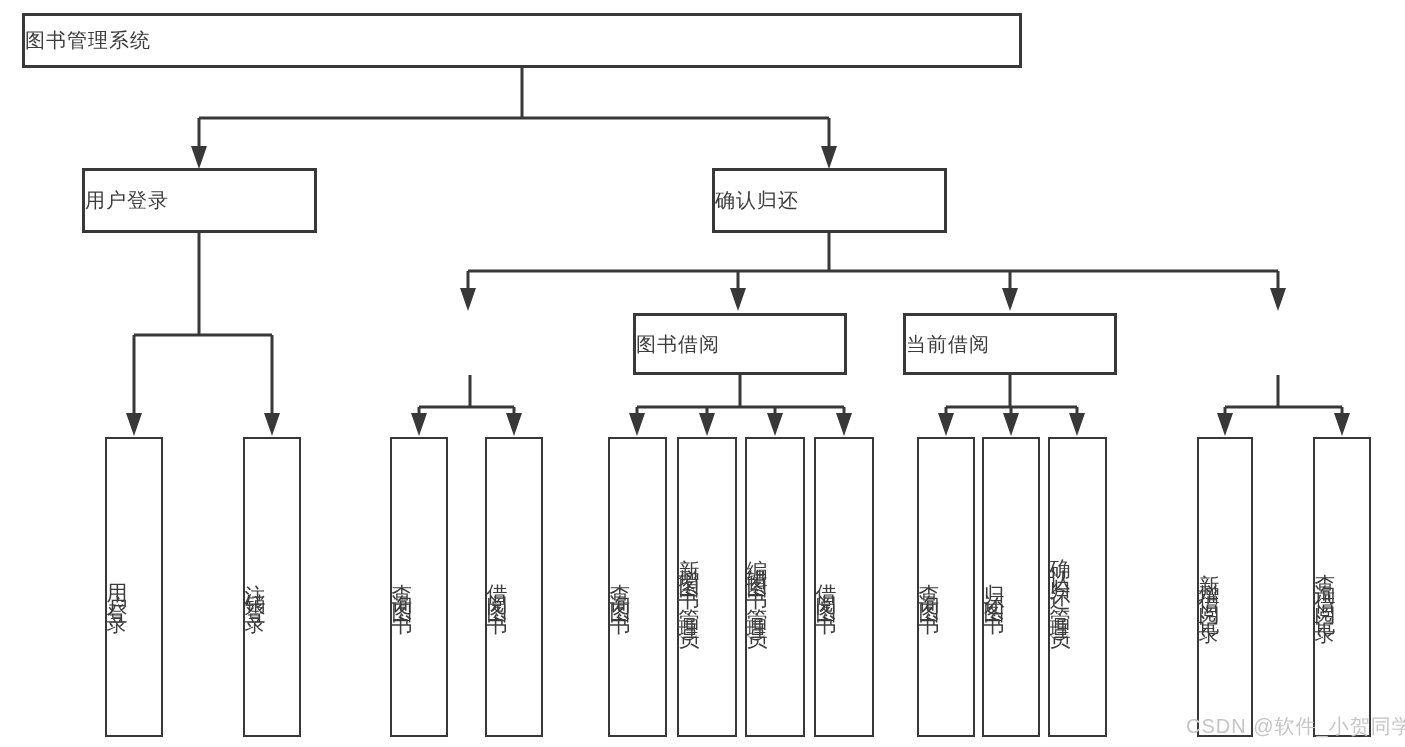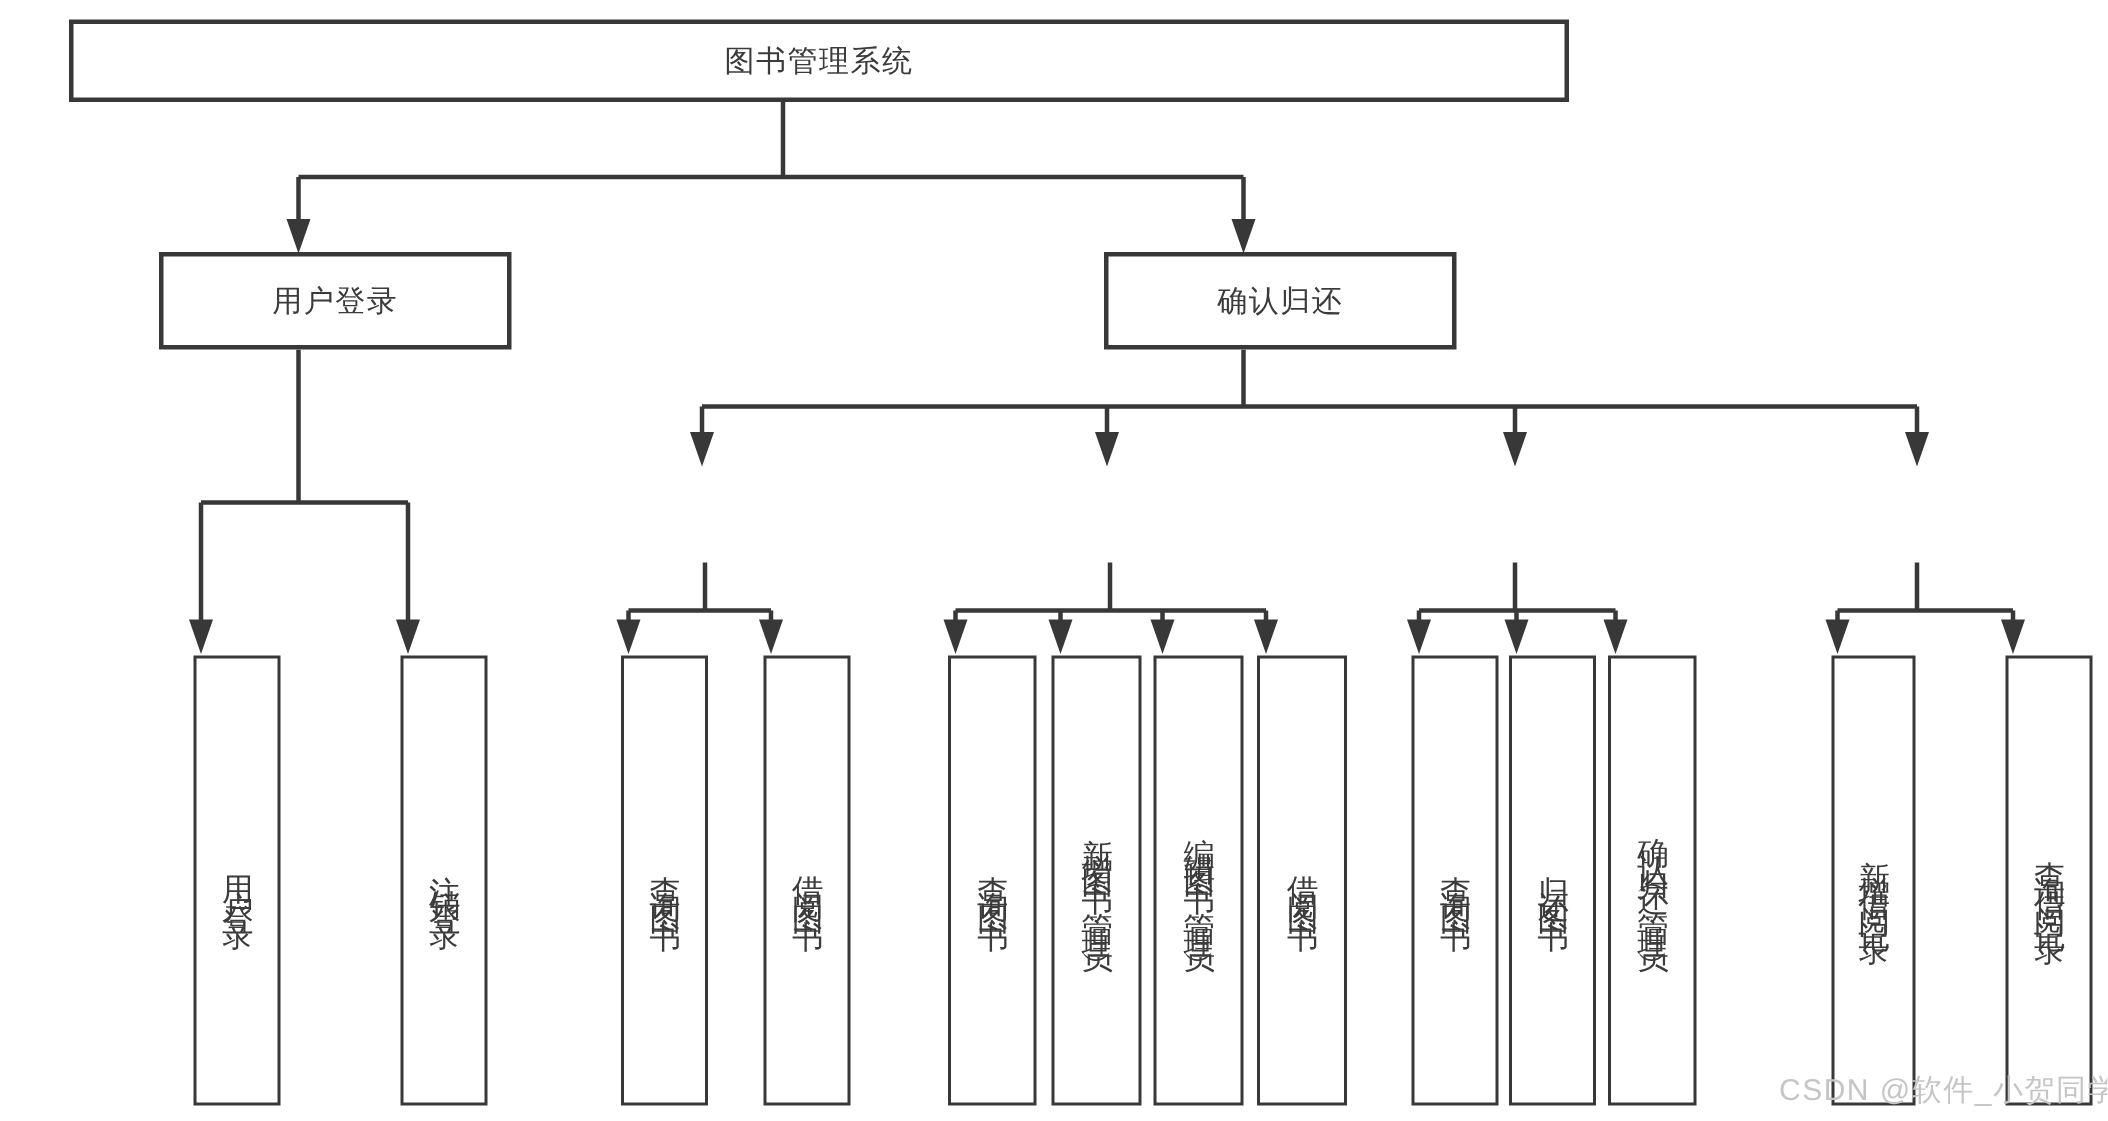--- a/index.html
+++ b/index.html
@@ -17,22 +17,21 @@
     position: absolute;
     left: 0; top: 0;
     width: 1405px; height: 747px;
   }
   .box {
     position: absolute;
     background: #ffffff;
     border: 3px solid #383838;
     display: flex;
     align-items: center;
-    justify-content: center;
-    margin-left: 24px;
+    justify-content: flex-start;
   }
   .box .hlabel {
     font-size: 20px;
     letter-spacing: 1px;
     white-space: nowrap;
   }
   .leaf { border-width: 2.5px; }
   .leaf .vlabel {
     writing-mode: vertical-rl;
     text-orientation: mixed;
@@ -126,20 +125,26 @@
     <span class="hlabel">图书管理系统</span>
   </div>
 
   <div class="box" id="b-user">
     <span class="hlabel">用户登录</span>
   </div>
   <div class="box" id="b-mgmt">
     <span class="hlabel">确认归还</span>
   </div>
 
+  <div class="box" id="s-borrow">
+    <span class="hlabel">图书借阅</span>
+  </div>
+  <div class="box" id="s-current">
+    <span class="hlabel">当前借阅</span>
+  </div>
 
   <div class="box leaf" id="lf-1">
     <span class="vlabel">用户登录</span>
   </div>
   <div class="box leaf" id="lf-2">
     <span class="vlabel">注销登录</span>
   </div>
 
   <div class="box leaf" id="lf-3">
     <span class="vlabel">查询图书</span>

